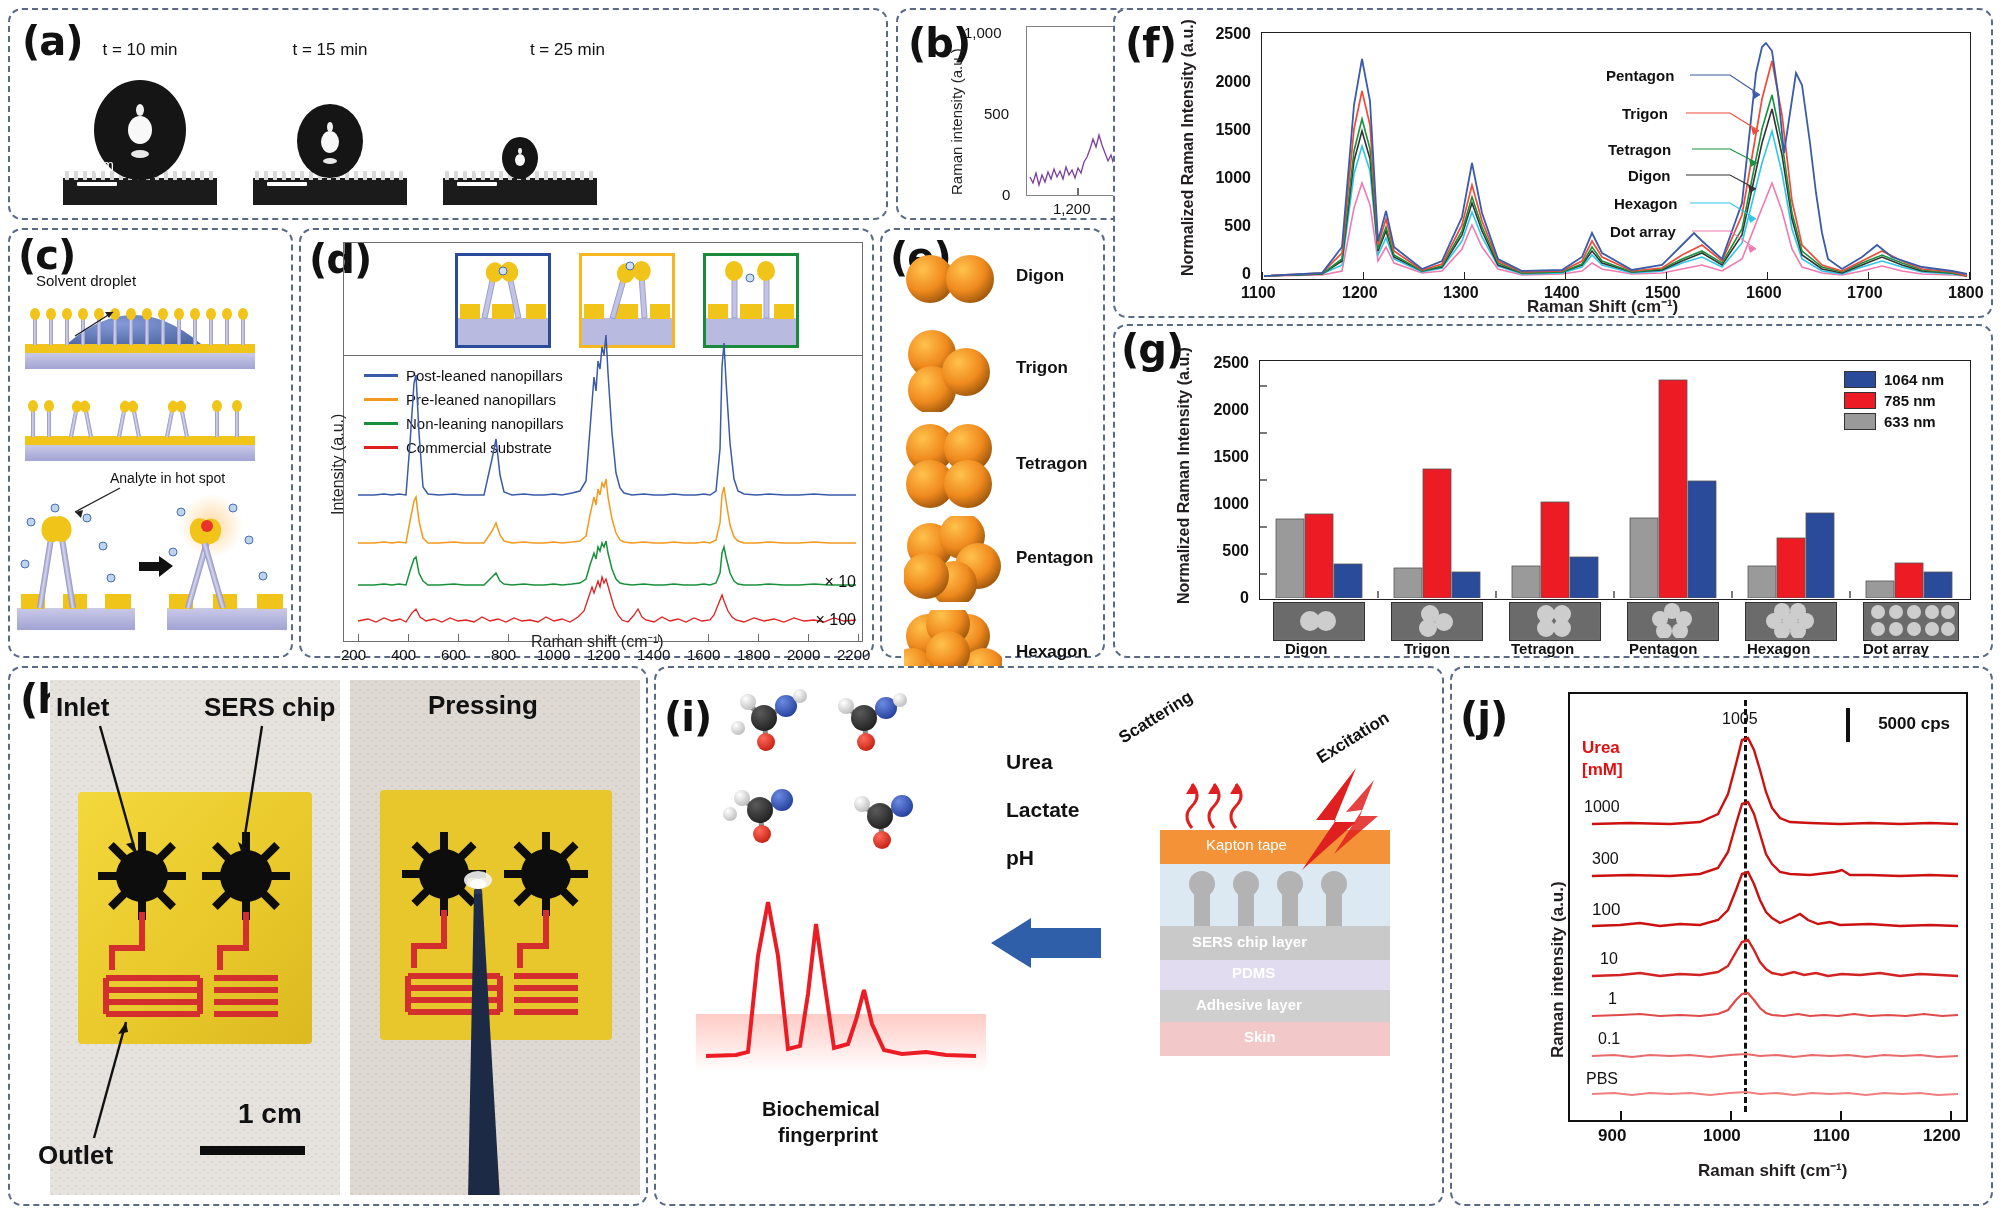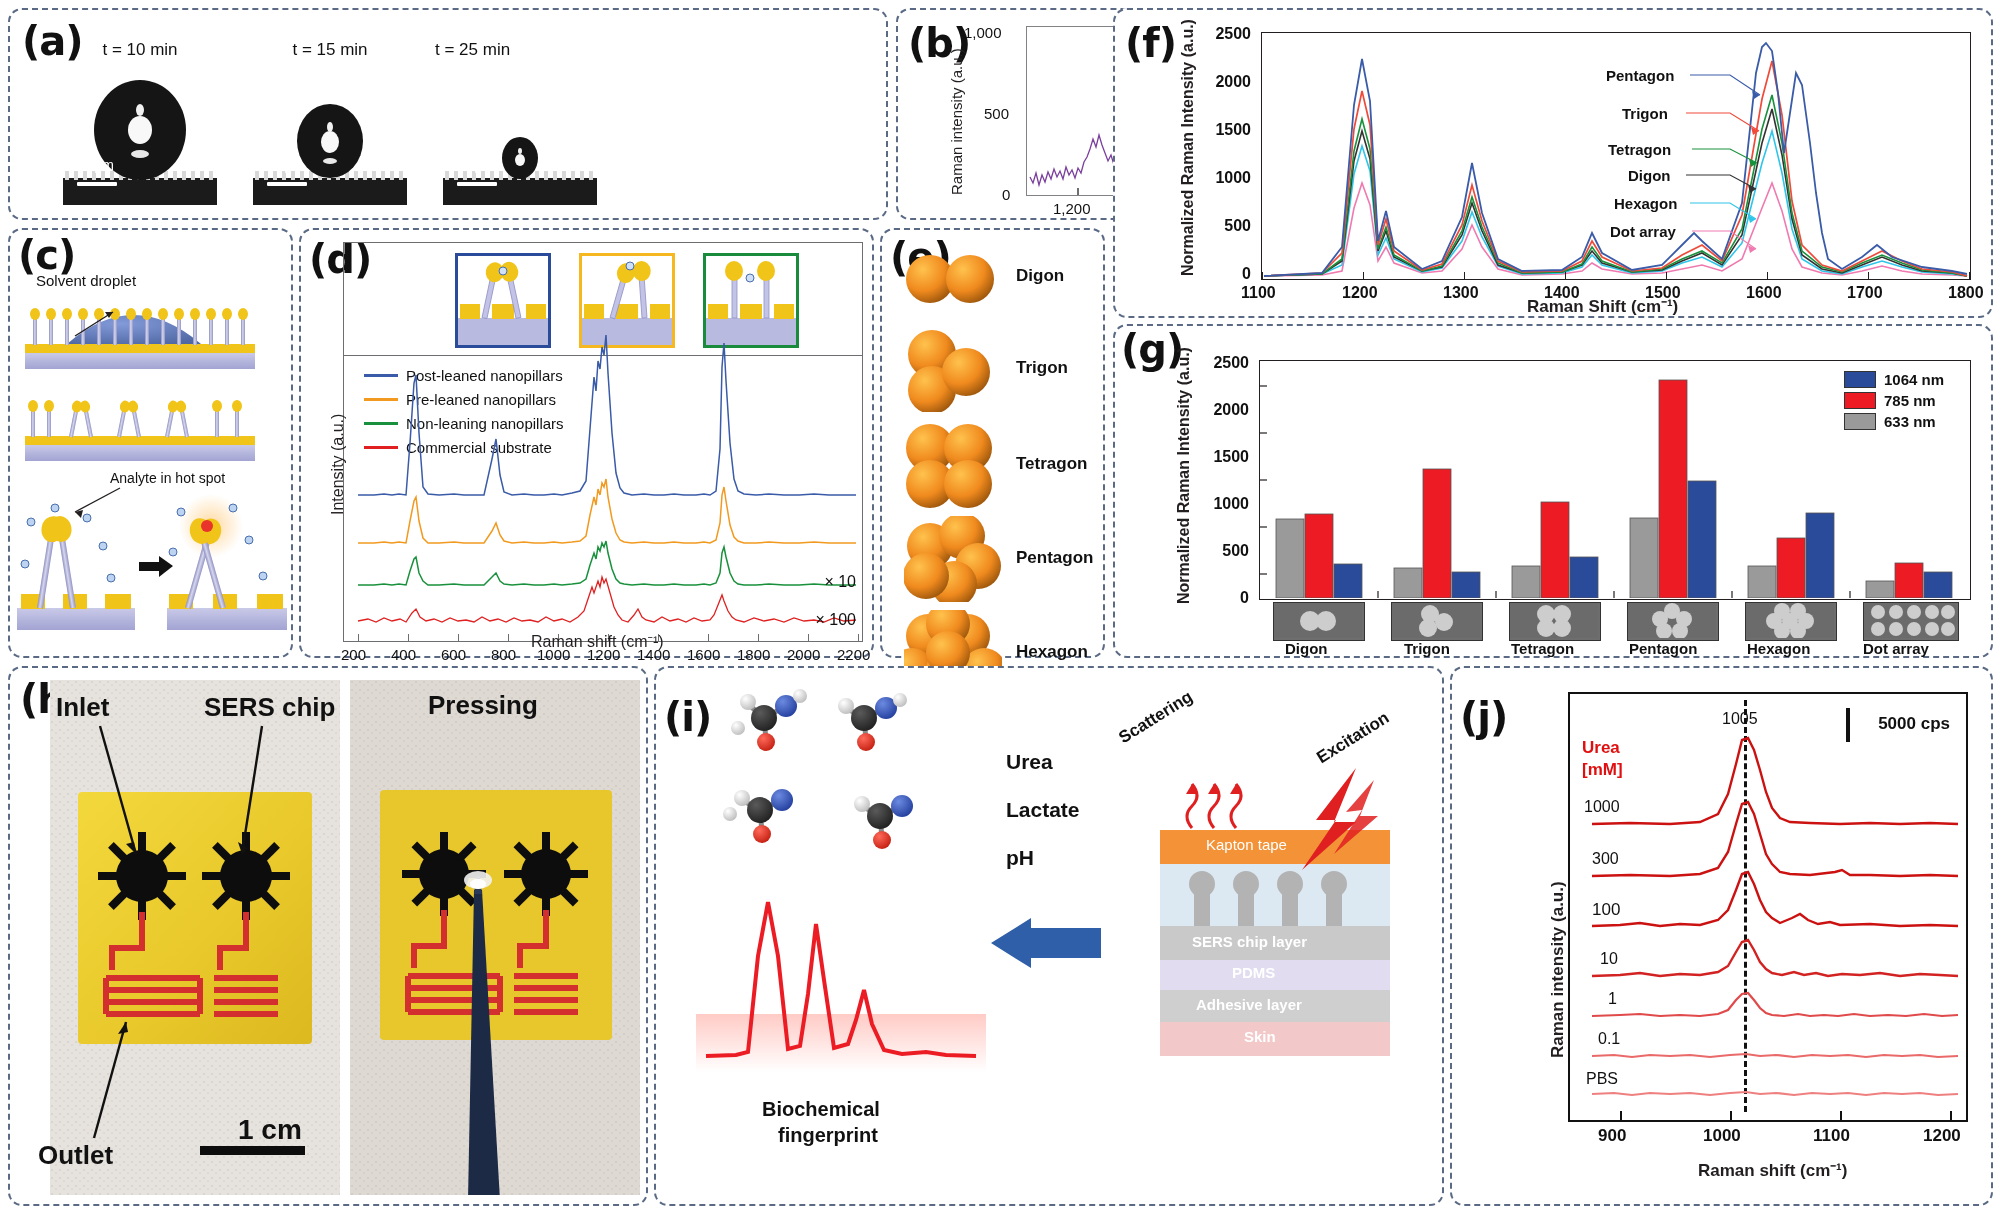--- a/index.html
+++ b/index.html
@@ -89,21 +89,21 @@
         <ellipse cx="85" cy="74" rx="9" ry="11" fill="#f8f8f8"></ellipse>
         <ellipse cx="85" cy="59" rx="3" ry="5" fill="#f0f0f0"></ellipse>
         <ellipse cx="85" cy="93" rx="7" ry="3" fill="#e8e8e8"></ellipse>
       </svg>
     </div>
     <div class="semlabel" style="left:12px;top:117px;">150 µm</div>
     <div class="scalebar" style="left:22px;top:142px;width:40px;"></div>
   </div>
 
   <div style="position:absolute;left:425px;top:30px;width:170px;height:165px;">
-    <div class="ttl" style="position:absolute;width:100%;text-align:left;top:0;">t = 25 min</div>
+    <div class="ttl" style="position:absolute;width:100%;text-align:right;top:0;">t = 25 min</div>
     <div class="sem" style="left:0;top:28px;width:170px;height:137px;background:#fff;">
       <svg width="170" height="137" viewBox="0 0 170 137">
         <rect x="0" y="0" width="170" height="137" fill="#fff"></rect>
         <rect x="8" y="110" width="154" height="27" fill="#1b1b1b"></rect>
         <g fill="#d8d8d8">
           <rect x="10" y="103" width="4" height="9"></rect>
             <rect x="19" y="103" width="4" height="9"></rect>
           <rect x="28" y="103" width="4" height="9"></rect>
             <rect x="37" y="103" width="4" height="9"></rect>
           <rect x="46" y="103" width="4" height="9"></rect>
@@ -852,21 +852,21 @@
         <path d="M56,298 L56,334"></path>
         <path d="M150,298 L150,334"></path>
         <path d="M164,298 L228,298"></path>
         <path d="M164,310 L228,310"></path>
         <path d="M164,322 L228,322"></path>
         <path d="M164,334 L228,334"></path>
       </g>
 
       <rect x="150" y="466" width="105" height="9" fill="#0d0d0d"></rect>
     </svg>
-    <div class="bigtext" style="position:absolute;left:188px;top:434px;font-size:28px;">1 cm</div>
+    <div class="bigtext" style="position:absolute;left:188px;top:418px;font-size:28px;">1 cm</div>
   </div>
 
   <div class="bigtext" style="position:absolute;left:46px;top:24px;font-size:26px;">Inlet</div>
   <div class="bigtext" style="position:absolute;left:194px;top:24px;font-size:26px;">SERS chip</div>
   <div class="bigtext" style="position:absolute;left:28px;top:472px;font-size:26px;">Outlet</div>
   <svg width="360" height="520" style="position:absolute;left:20px;top:10px;pointer-events:none;">
     <line x1="70" y1="48" x2="106" y2="176" stroke="#111" stroke-width="2.4"></line>
     <polygon points="106,176 96,166 104,164" fill="#111"></polygon>
     <line x1="232" y1="48" x2="212" y2="176" stroke="#111" stroke-width="2.4"></line>
     <polygon points="212,176 208,164 218,170" fill="#111"></polygon>

